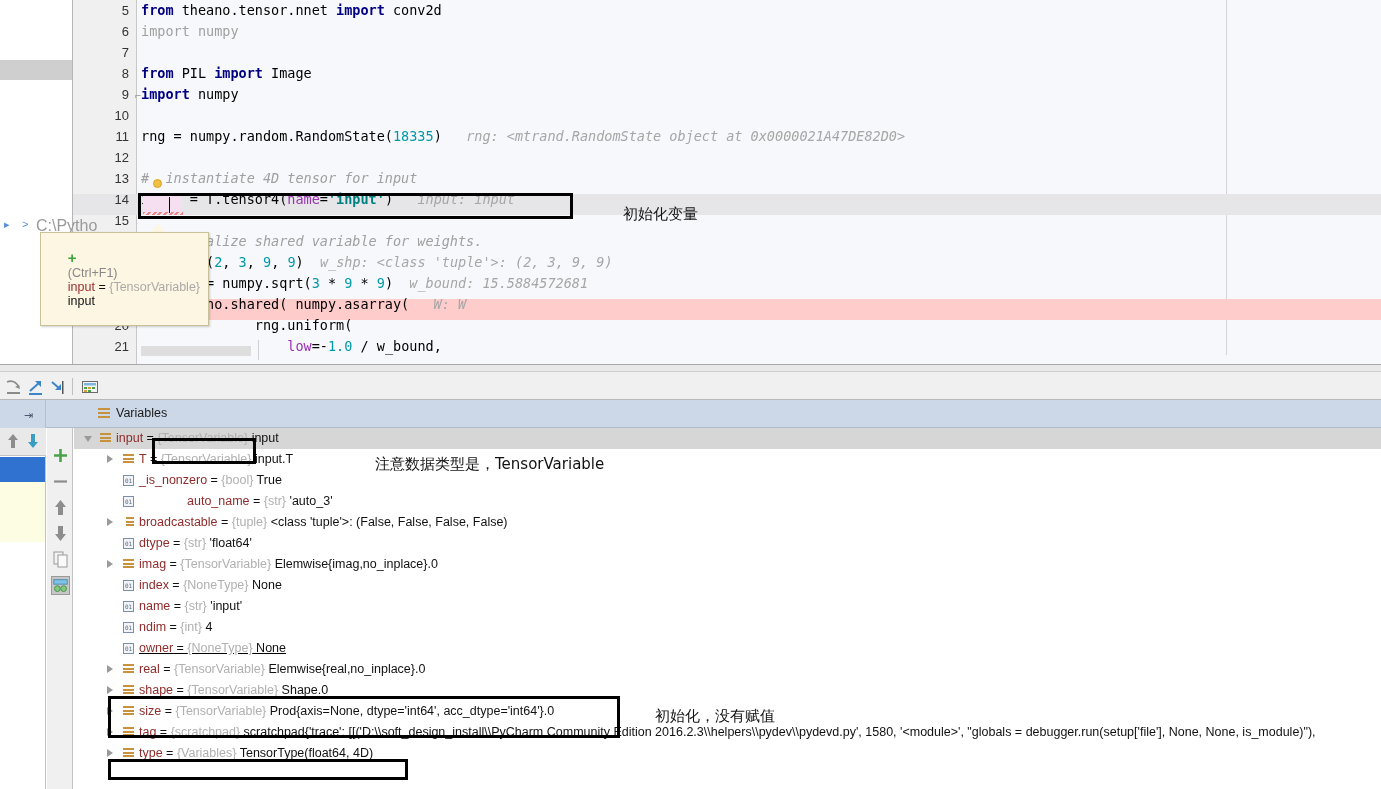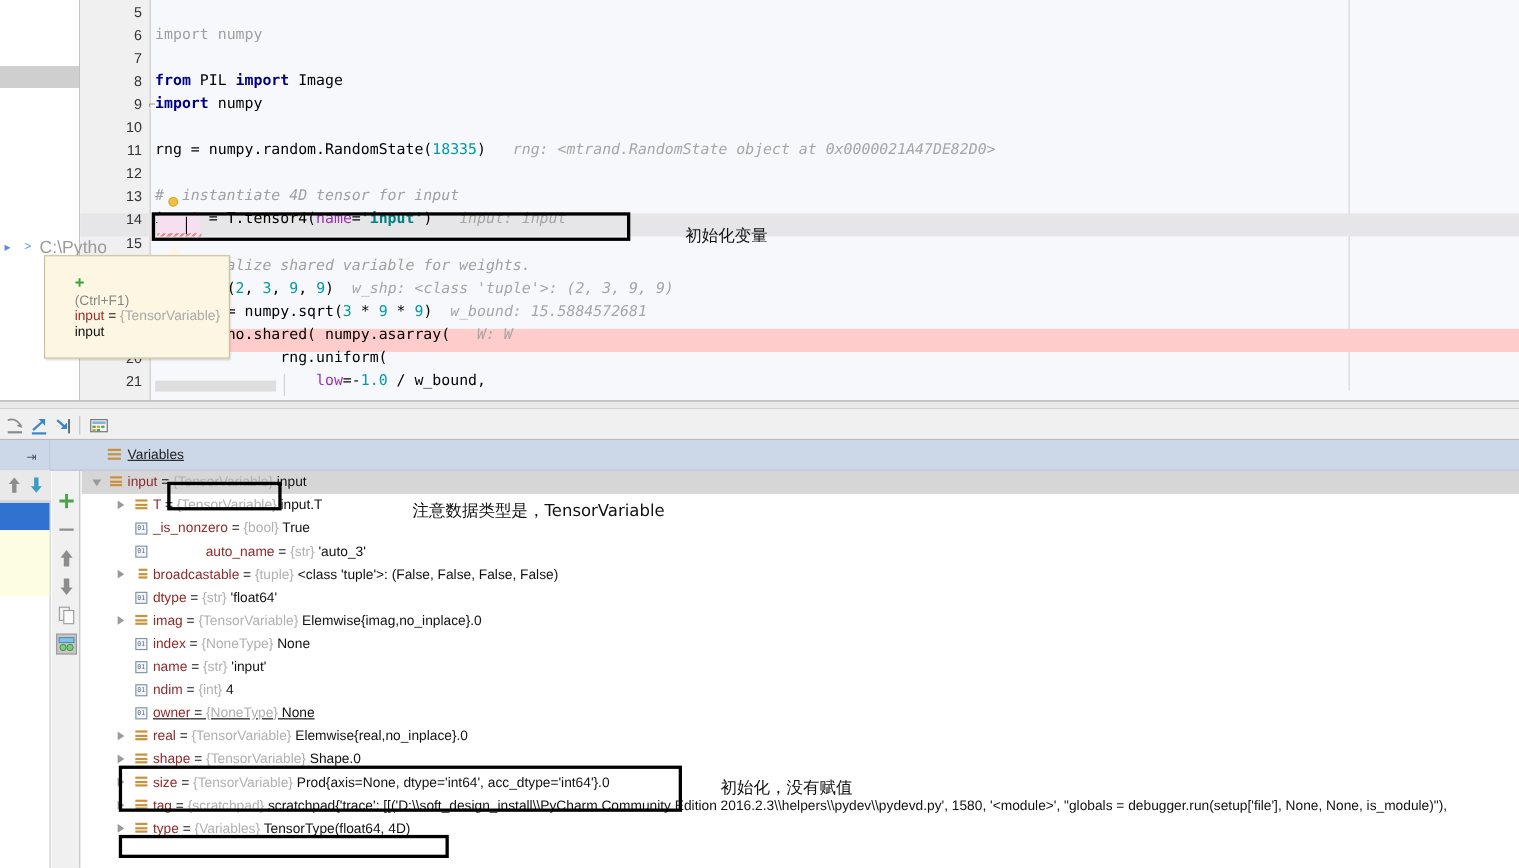--- a/index.html
+++ b/index.html
@@ -159,21 +159,21 @@
   .vars-header-left {
     position: absolute; left: 0; top: 0; width: 46px; height: 28px;
     background: #ccd7e8; border-right: 1px solid #b4bfd0;
   }
   .vars-header-tab {
     position: absolute; left: 46px; top: 0; right: 0; height: 28px;
     background: #ccd7e8; border-bottom: 1px solid #b0bccd;
   }
   .vars-tab-label {
     position: absolute; left: 70px; top: 6px;
-    font-size: 12.5px; color: #1c1c1c; text-decoration: underline;
+    font-size: 12.5px; color: #1c1c1c;
   }
   .icon-vars {
     position: absolute; left: 52px; top: 8px; width: 12px; height: 12px;
   }
   .icon-vars i {
     display: block; height: 2px; background: #c8923c; margin-bottom: 2px;
   }
   .icon-vars i:nth-child(1){ width:12px; }
   .icon-vars i:nth-child(2){ width:12px; }
   .icon-vars i:nth-child(3){ width:12px; }
@@ -257,21 +257,21 @@
 
     <div class="editor-body">
       <div class="gutter"></div>
       <div class="gutter-edge"></div>
       <div class="margin-line"></div>
 
       <div style="position:absolute;left:0;top:194px;right:0;height:21px;background:#e6e6e9;"></div>
       <div style="position:absolute;left:0;top:299px;right:0;height:21px;background:#ffcccc;"></div>
 
       <div id="code-lines">
-          <div class="code-line" style="top: 0px;"><span class="lineno">5</span></div>
+          <div class="code-line" style="top: 0px;"><span class="lineno">5</span><span class="codetext"><span class="kw">from </span><span class="plain">theano.tensor.nnet </span><span class="kw">import </span><span class="plain">conv2d</span></span></div>
           <div class="code-line" style="top: 21px;"><span class="lineno">6</span><span class="codetext"><span class="cmt" style="font-style: normal;">import </span><span class="cmt" style="font-style: normal;">numpy</span></span></div>
           <div class="code-line" style="top: 42px;"><span class="lineno">7</span></div>
           <div class="code-line" style="top: 63px;"><span class="lineno">8</span><span class="codetext"><span class="kw">from </span><span class="plain">PIL </span><span class="kw">import </span><span class="plain">Image</span></span></div>
           <div class="code-line" style="top: 84px;"><span class="lineno">9</span><span class="codetext"><span class="kw">import </span><span class="plain">numpy</span></span></div>
           <div class="code-line" style="top: 105px;"><span class="lineno">10</span><span class="codetext"></span></div>
           <div class="code-line" style="top: 126px;"><span class="lineno">11</span><span class="codetext"><span class="plain">rng </span><span class="op">= </span><span class="plain">numpy.random.RandomState(</span><span class="num">18335</span><span class="plain">)</span><span class="hint">   rng: &lt;mtrand.RandomState object at 0x0000021A47DE82D0&gt;</span></span></div>
           <div class="code-line" style="top: 147px;"><span class="lineno">12</span><span class="codetext"></span></div>
           <div class="code-line" style="top: 168px;"><span class="lineno">13</span><span class="codetext"><span class="cmt">#  instantiate 4D tensor for input</span></span></div>
           <div class="code-line" style="top: 189px;"><span class="lineno">14</span><span class="codetext"><span class="plain">input </span><span class="op">= </span><span class="plain">T.tensor4(</span><span class="param">name</span><span class="op">=</span><span class="str">'input'</span><span class="plain">)</span><span class="hint">   input: input</span></span></div>
           <div class="code-line" style="top: 210px;"><span class="lineno">15</span><span class="codetext"></span></div>

